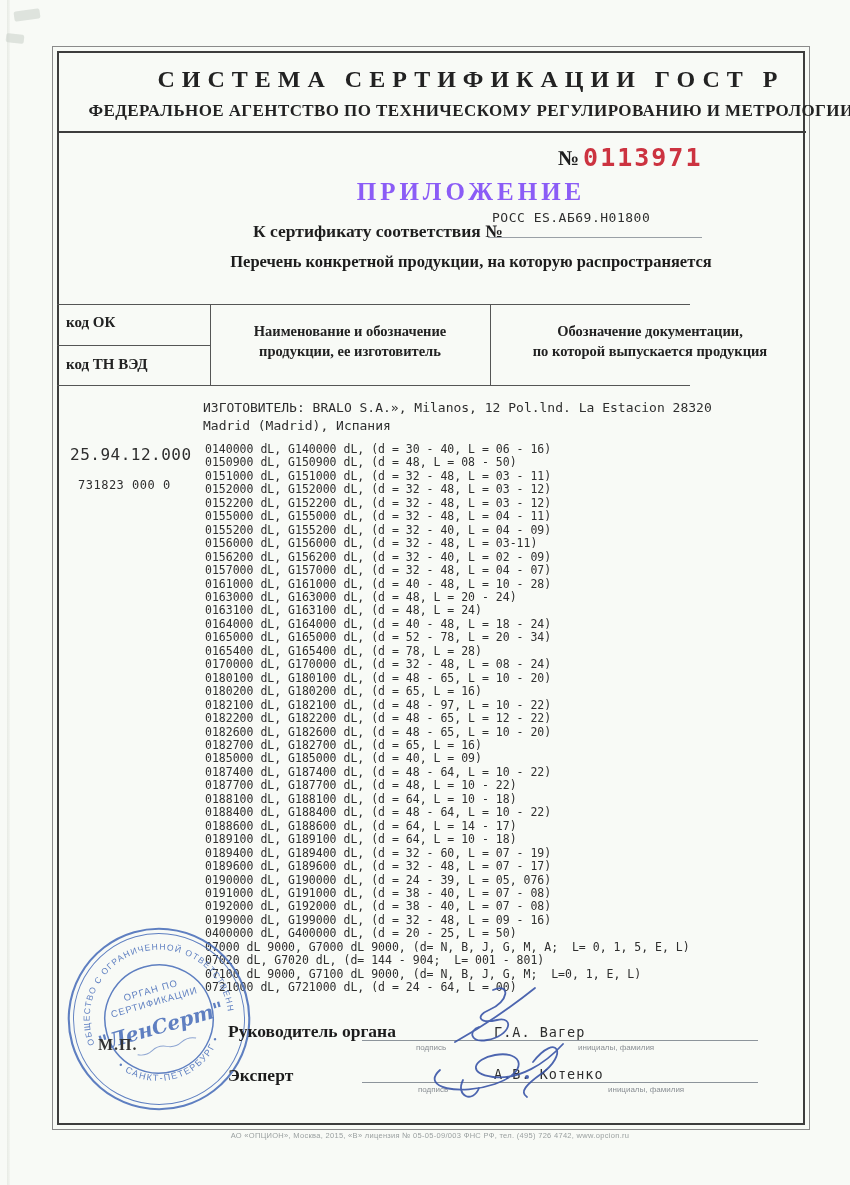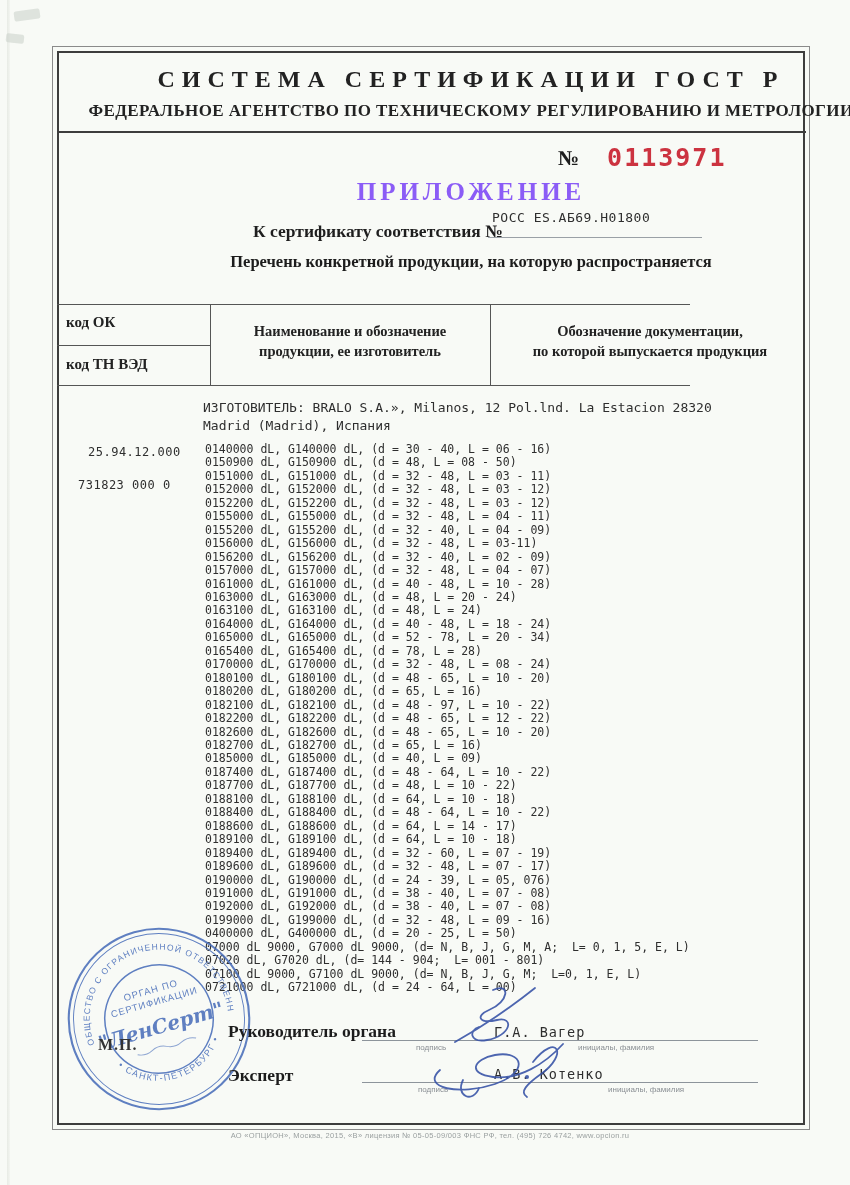--- a/index.html
+++ b/index.html
@@ -17,21 +17,21 @@
   .center{left:52px;width:838px;text-align:center;}
 
   
   .main-title{top:66px;font-weight:bold;font-size:24px;letter-spacing:7px;color:#222;}
   .sub-title{top:101px;font-weight:bold;font-size:17px;letter-spacing:0.4px;color:#222;}
   .header-rule{left:58px;top:131px;width:748px;height:2px;background:#3d3d3d;}
 
   
   .doc-number{top:143px;left:558px;white-space:nowrap;}
   .doc-number .nosign{font-size:21px;color:#1d1d1d;font-weight:bold;}
-  .doc-number .numval{font-family:"DejaVu Sans Mono", monospace;font-size:25px;letter-spacing:2px;color:#cc3340;font-weight:bold;vertical-align:-1px;margin-left:24px;}
+  .doc-number .numval{font-family:"DejaVu Sans Mono", monospace;font-size:25px;letter-spacing:2px;color:#cc3340;font-weight:bold;vertical-align:-1px;}
 
   .appendix-title{top:178px;font-weight:bold;font-size:25px;letter-spacing:4px;color:#8b5cf6;}
 
   .cert-label{top:221px;left:253px;font-weight:bold;font-size:17.5px;color:#1e1e1e;}
   .cert-value{top:210px;left:492px;font-family:"DejaVu Sans Mono", monospace;font-size:13px;letter-spacing:0.5px;color:#2a2a2a;}
   .cert-underline{top:237px;left:488px;width:214px;height:1px;background:#9aa0a6;}
 
   .purpose-1{top:252px;font-weight:bold;font-size:16.5px;color:#1c1c1c;}
   .purpose-2{top:272px;font-weight:bold;font-size:16.5px;color:#1c1c1c;}
 
@@ -42,21 +42,21 @@
   .tbl .c1split{position:absolute;left:0;top:40px;width:153px;height:1px;background:#555;}
   .tbl .cell{position:absolute;font-weight:bold;font-size:15px;color:#222;}
   .tbl .c1a{left:9px;top:9px;}
   .tbl .c1b{left:9px;top:51px;}
   .tbl .c2{left:153px;width:280px;top:16px;text-align:center;line-height:20px;font-size:14.5px;}
   .tbl .c3{left:433px;width:320px;top:16px;text-align:center;line-height:20px;font-size:14.5px;}
 
   
   .mono{font-family:"DejaVu Sans Mono", monospace;color:#2e2e2e;}
   .manufacturer{top:399px;left:203px;font-size:13px;line-height:17.5px;white-space:pre;}
-  .code-ok{top:445px;left:88px;font-size:12px;letter-spacing:0.5px;text-align:center;}
+  .code-ok{top:445px;left:70px;font-size:16px;letter-spacing:0.5px;text-align:center;}
   .code-tnved{top:478px;left:78px;font-size:12px;letter-spacing:0.5px;}
   .product-list{top:443px;left:205px;font-size:11.5px;line-height:13.45px;white-space:pre;}
 
   
   .sig-label{font-weight:bold;font-size:17.5px;color:#1c1c1c;}
   .sig-line{height:1px;background:#8d949b;}
   .sig-caption{font-size:8px;color:#8a8f94;font-family:"Liberation Sans", sans-serif;}
   .sig-name{font-family:"DejaVu Sans Mono", monospace;font-size:13.5px;color:#2e2e2e;letter-spacing:1px;}
   .mp{top:1036px;left:86px;font-size:16px;font-weight:bold;color:#333;letter-spacing:1px;margin-left:12px;}
 

